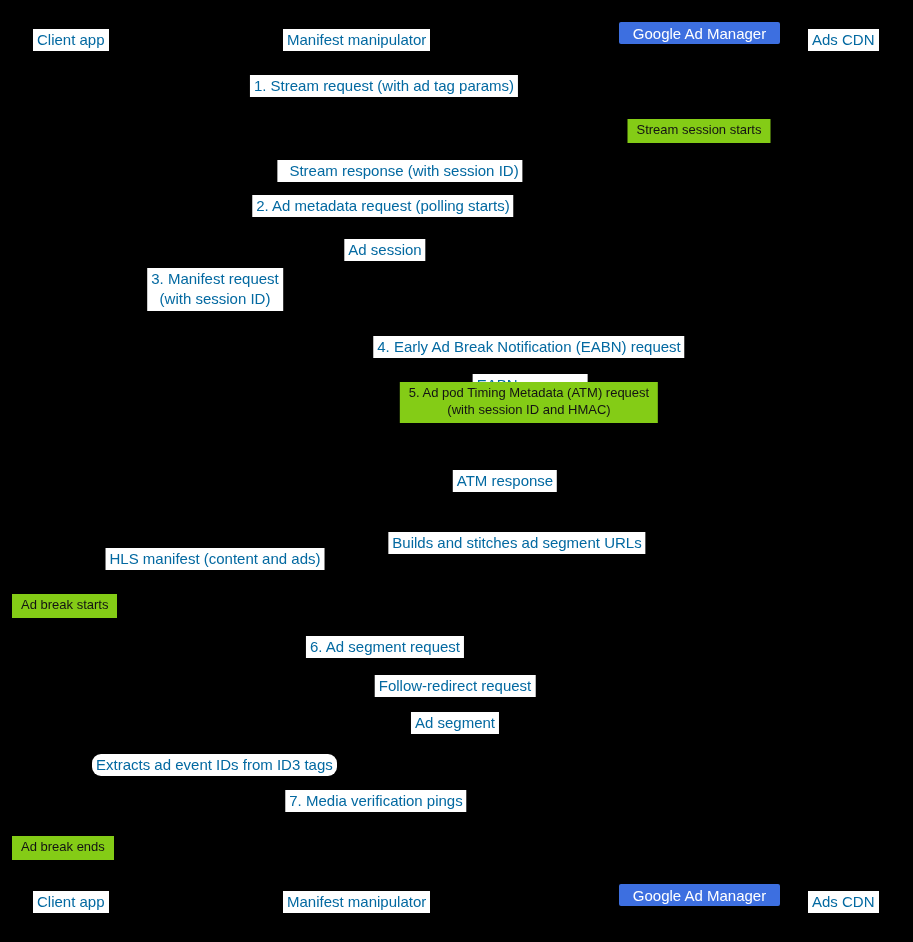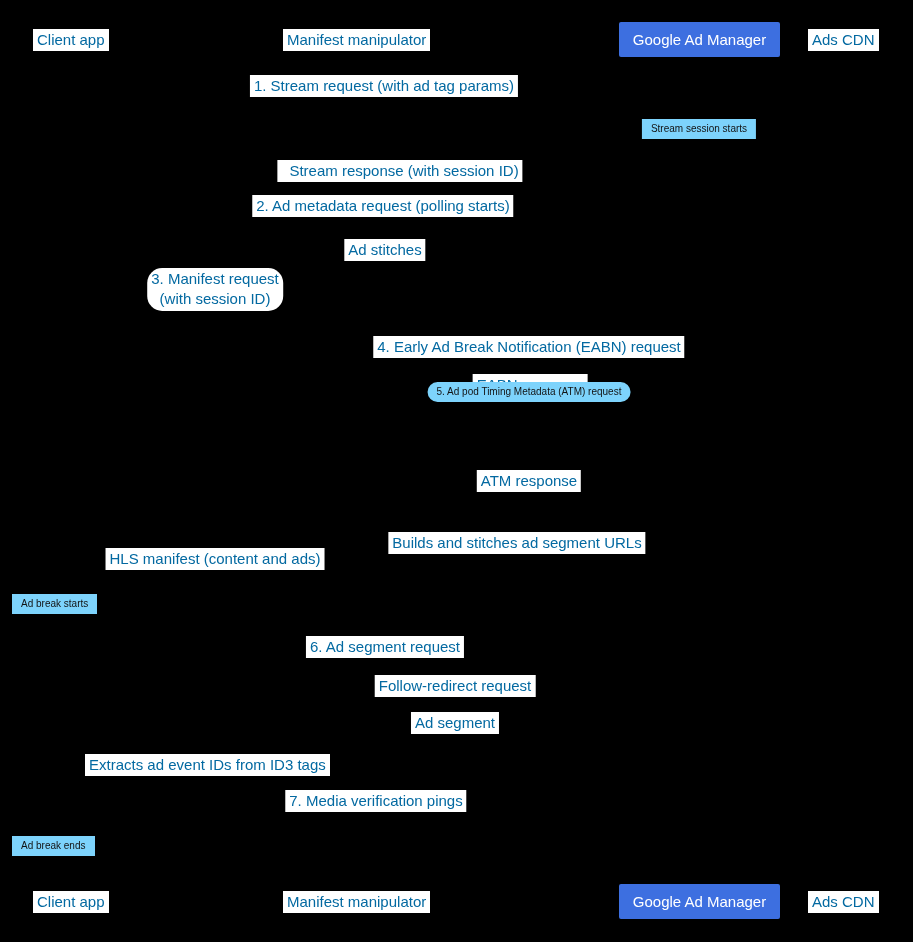--- a/index.html
+++ b/index.html
@@ -24,41 +24,40 @@
     padding: 1px 4px;
     white-space: nowrap;
   }
   .centered {
     transform: translateX(-50%);
     text-align: center;
   }
   .two-line {
     white-space: normal;
     text-align: center;
-    border-radius: 15px;
   }
   .two-line span { display: block; }
   .note {
     position: absolute;
-    background: #7dd3fc;
+    background: #84cc16;
     color: #131313;
-    font-size: 10px;
+    font-size: 13px;
     line-height: 1.3;
     padding: 3px 9px 4px 9px;
     white-space: nowrap;
   }
   .actor-btn {
     position: absolute;
     background: #3d6fe0;
     color: #ffffff;
     font-size: 15px;
     font-weight: 500;
     border-radius: 2px;
     width: 161px;
-    height: 35px;
+    height: 22px;
     display: flex;
     align-items: center;
     justify-content: center;
     white-space: nowrap;
   }
 </style>
 </head>
 <body>
 
 <div class="canvas">
@@ -69,50 +68,51 @@
   <div class="lbl" style="left:808px; top:29px;">Ads CDN</div>
 
   <div class="lbl centered" style="left:384px; top:75px;">1. Stream request (with ad tag params)</div>
 
   <div class="note centered" style="left:699px; top:119px;">Stream session starts</div>
 
   <div class="lbl centered" style="left:400px; top:160px;padding-left:12px;">Stream response (with session ID)</div>
 
   <div class="lbl centered" style="left:383px; top:195px;">2. Ad metadata request (polling starts)</div>
 
-  <div class="lbl centered" style="left:385px; top:239px;">Ad stitches</div>
+  <div class="lbl centered" style="left:385px; top:239px;">Ad session</div>
 
   <div class="lbl centered two-line" style="left:215px; top:268px;">
     <span>3. Manifest request</span>
     <span>(with session ID)</span>
   </div>
 
   <div class="lbl centered" style="left:529px; top:336px;">4. Early Ad Break Notification (EABN) request</div>
 
   <div class="lbl centered" style="left:530px; top:374px;">EABN response</div>
 
   <div class="note centered two-line" style="left:529px; top:382px;">
     <span>5. Ad pod Timing Metadata (ATM) request</span>
+    <span>(with session ID and HMAC)</span>
   </div>
 
-  <div class="lbl centered" style="left:529px; top:470px;">ATM response</div>
+  <div class="lbl centered" style="left:505px; top:470px;">ATM response</div>
 
   <div class="lbl centered" style="left:517px; top:512px;margin-top:20px;">Builds and stitches ad segment URLs</div>
 
   <div class="lbl centered" style="left:215px; top:548px;">HLS manifest (content and ads)</div>
 
   <div class="note" style="left:12px; top:594px;">Ad break starts</div>
 
   <div class="lbl centered" style="left:385px; top:636px;">6. Ad segment request</div>
 
   <div class="lbl centered" style="left:455px; top:675px;">Follow-redirect request</div>
 
   <div class="lbl centered" style="left:455px; top:712px;">Ad segment</div>
 
-  <div class="lbl" style="left:85px; top:754px;">Extracts ad event IDs from ID3 tags</div>
+  <div class="lbl" style="left:92px; top:754px;border-radius:9px;">Extracts ad event IDs from ID3 tags</div>
 
   <div class="lbl centered" style="left:376px; top:790px;">7. Media verification pings</div>
 
   <div class="note" style="left:12px; top:836px;">Ad break ends</div>
 
   <div class="lbl" style="left:33px; top:891px;">Client app</div>
   <div class="lbl" style="left:283px; top:891px;">Manifest manipulator</div>
   <div class="actor-btn" style="left:619px; top:884px;">Google Ad Manager</div>
   <div class="lbl" style="left:808px; top:891px;">Ads CDN</div>
 

